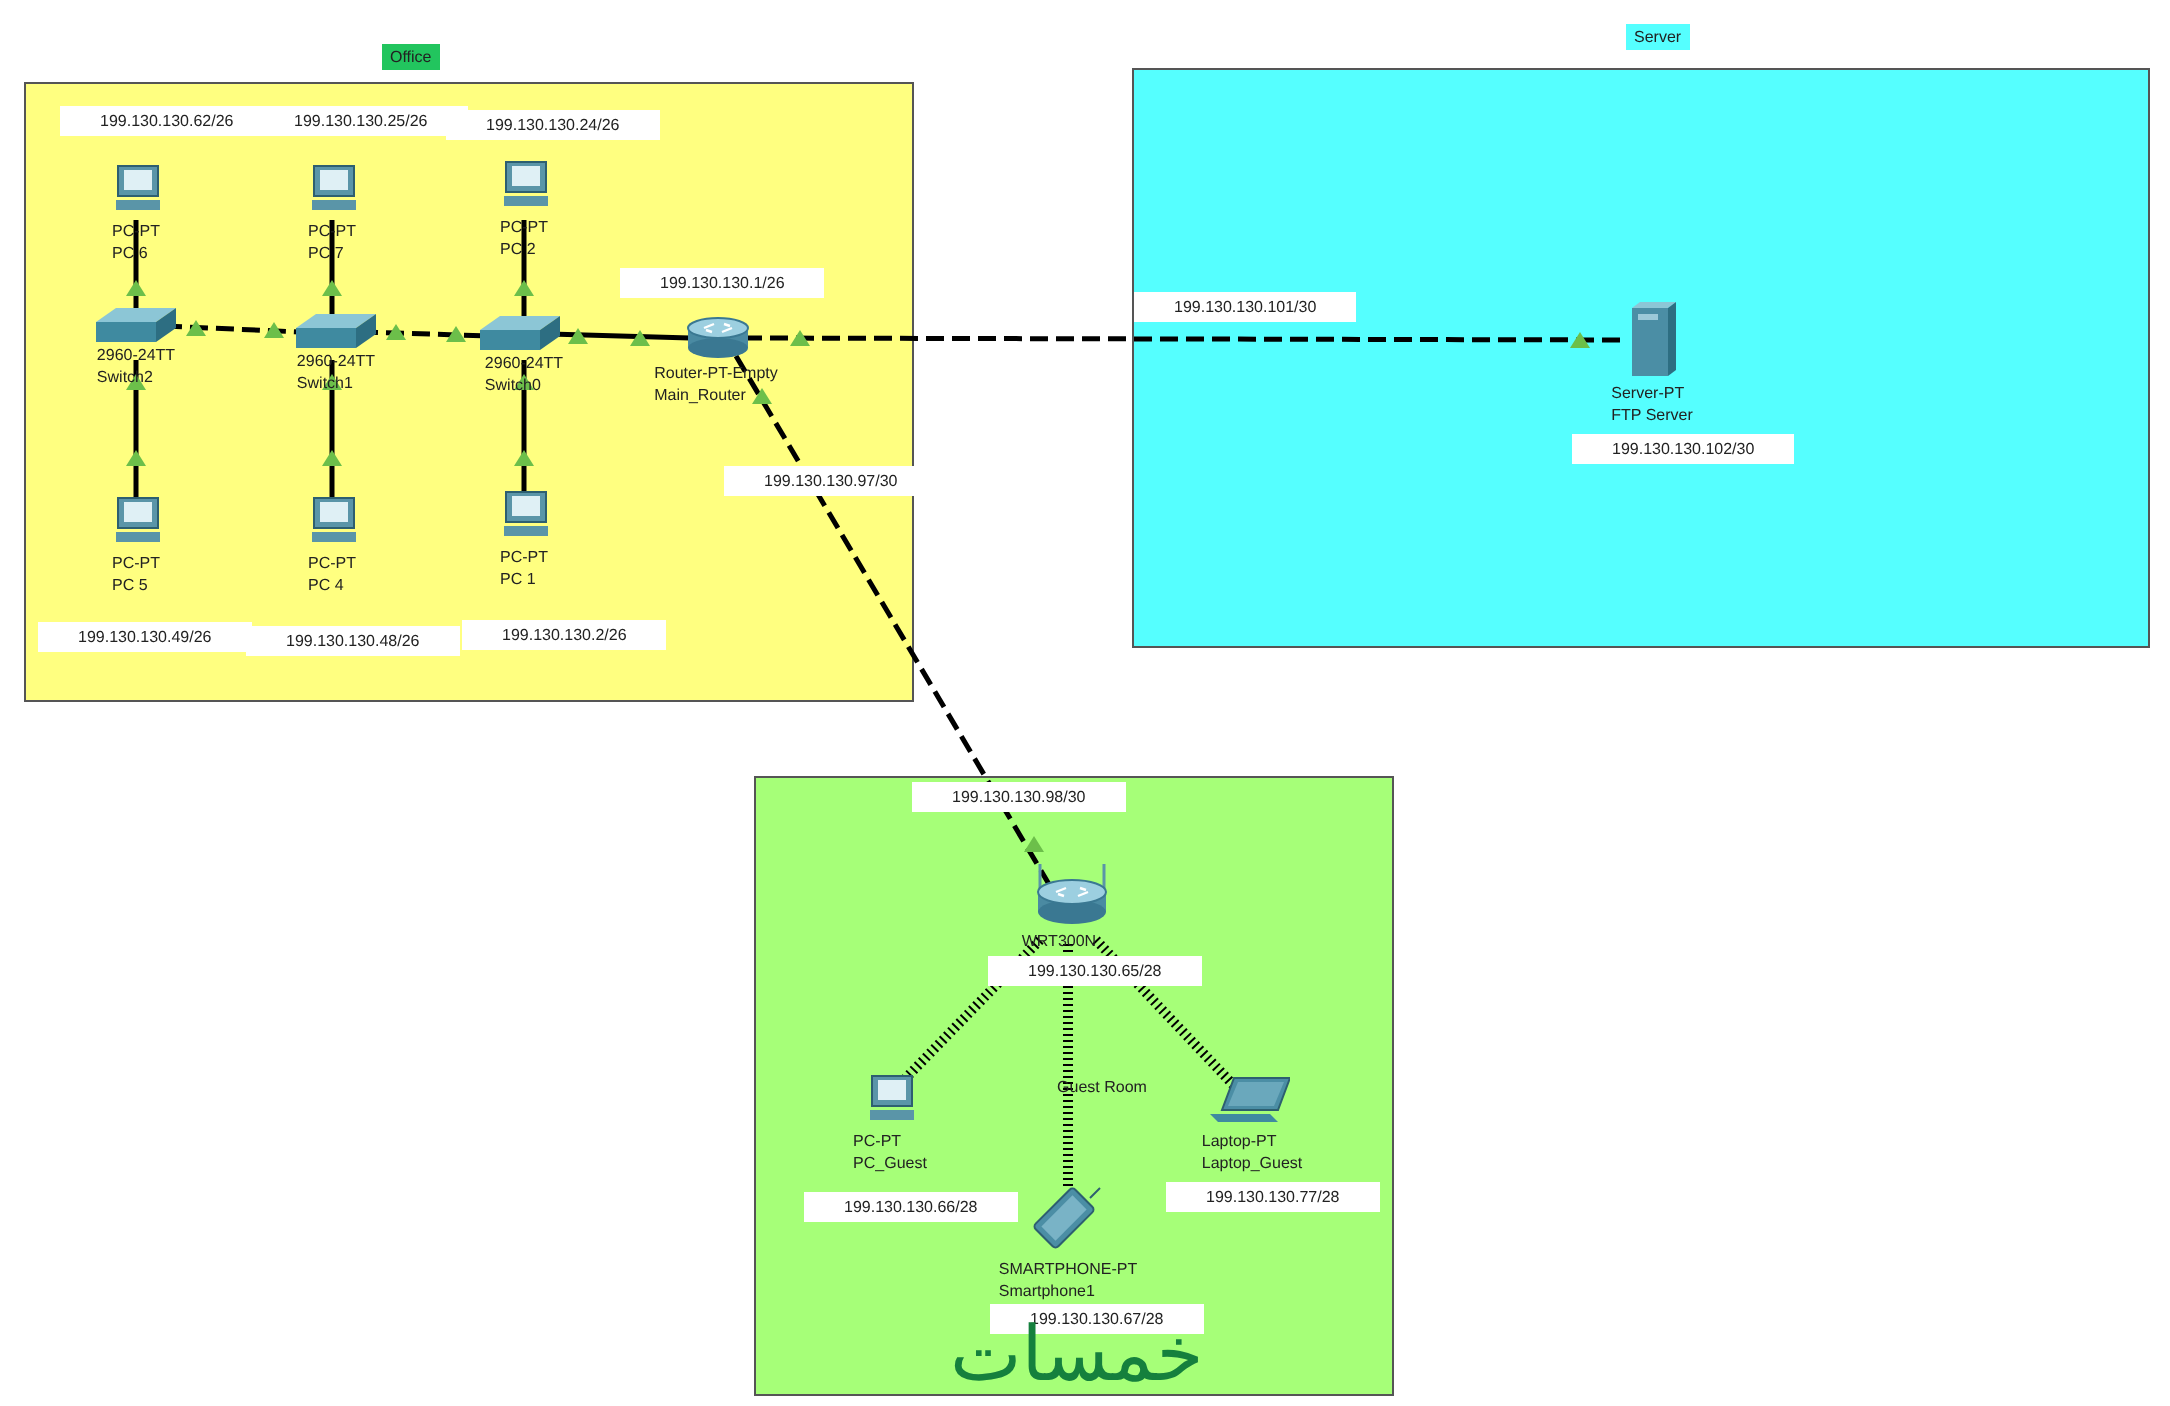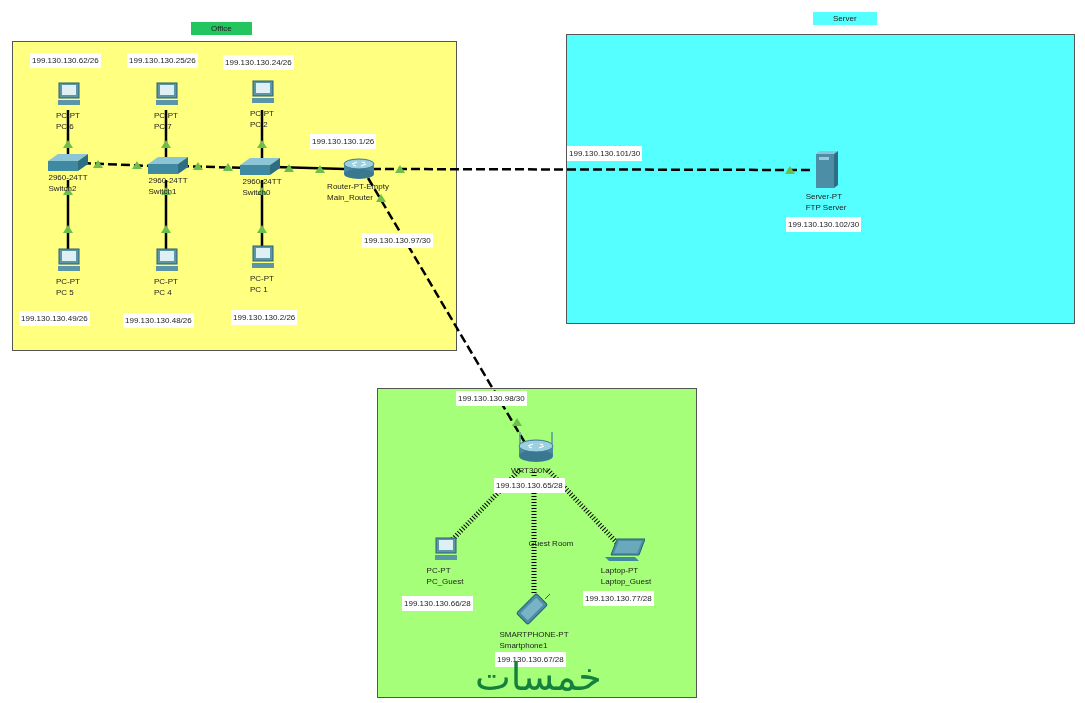--- a/index.html
+++ b/index.html
@@ -1,24 +1,24 @@
 <!DOCTYPE html>
 <html><head>
 <meta charset="utf-8">
 <style>
   html, body { margin:0; padding:0; background:#ffffff; }
   body { width:1085px; height:703px; position:relative; overflow:hidden; font-family:"Liberation Sans", sans-serif; }
   .area { position:absolute; border:1px solid #555; box-sizing:border-box; }
   #office { left:12px; top:41px; width:445px; height:310px; background:#ffff80; }
   #server { left:566px; top:34px; width:509px; height:290px; background:#55ffff; }
   #guest { left:377px; top:388px; width:320px; height:310px; background:#a6ff78; }
-  .area-label { position:absolute; font-size:8px; color:#222; padding:2px 20px; }
+  .area-label { position:absolute; font-size:8px; color:#222; padding:2px 4px; }
   #office-label { left:191px; top:22px; background:#22c55e; }
   #server-label { left:813px; top:12px; background:#55ffff; }
-  .ip { position:absolute; font-size:8px; color:#222; background:#fff; padding:3px 2px; white-space:nowrap; }
+  .ip { position:absolute; font-size:8px; color:#222; background:#fff; padding:3px 20px; white-space:nowrap; }
   .dlabel { position:absolute; font-size:8px; color:#222; text-align:left; line-height:11px; white-space:nowrap; transform:translateX(-50%); }
   svg#links { position:absolute; left:0; top:0; }
   .dev { position:absolute; }
   .watermark { position:absolute; left:475px; top:655px; font-size:38px; color:#15803d; font-family:"DejaVu Sans", sans-serif; letter-spacing:2px; }
 </style>
 </head>
 <body>
 
 <div class="area" id="office"></div>
 <div class="area-label" id="office-label">Office</div>

